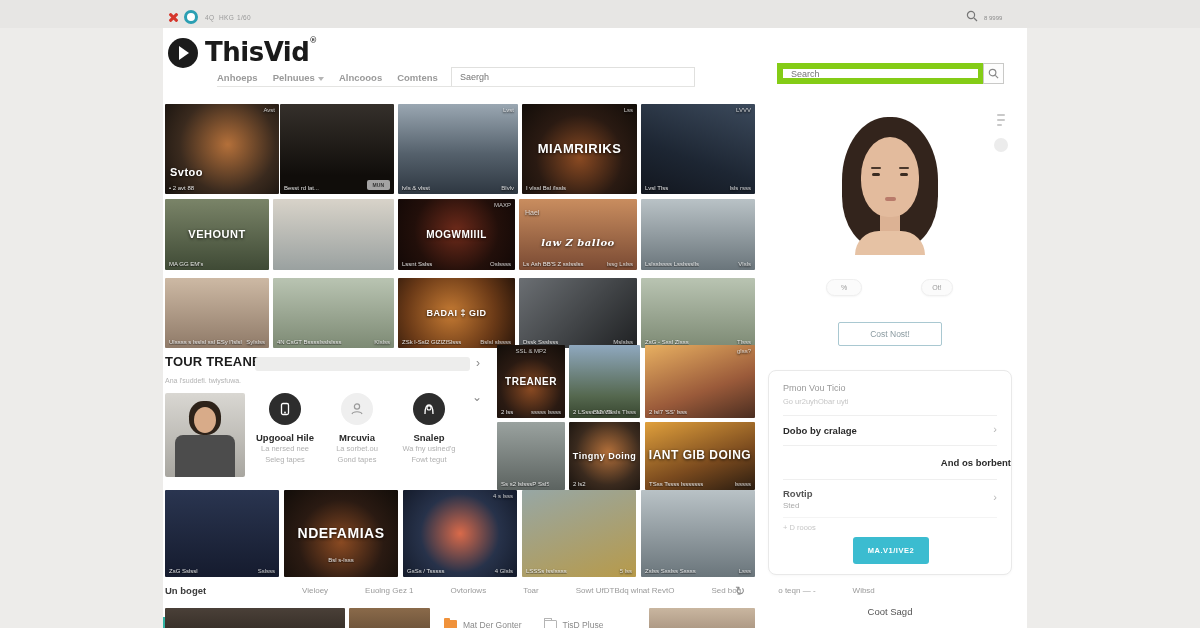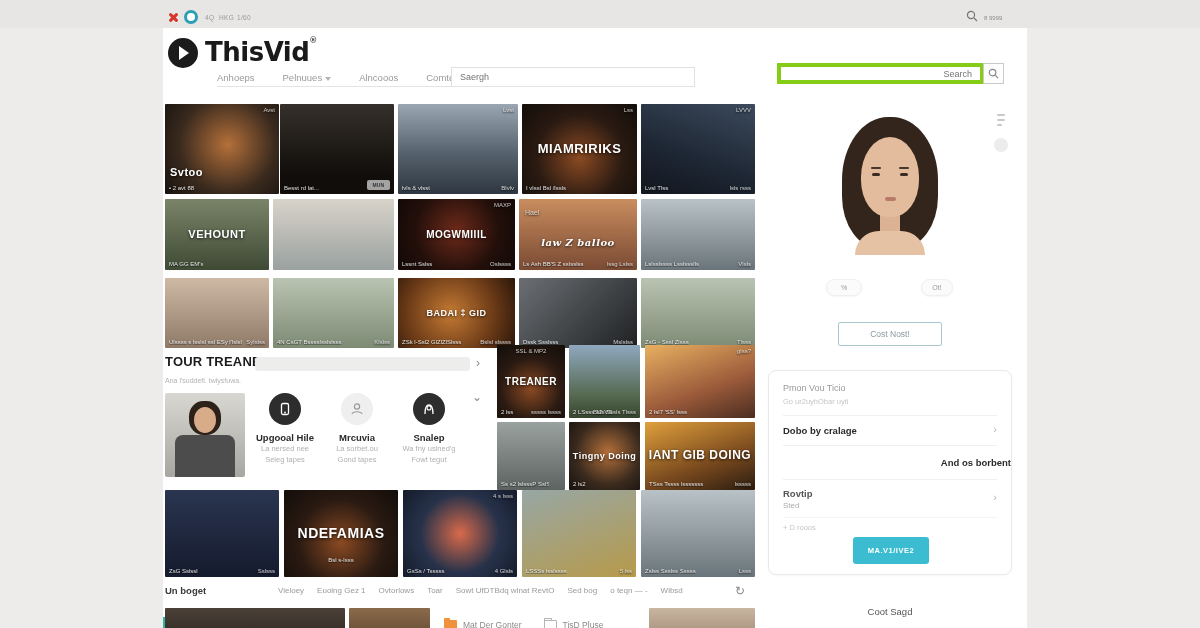--- a/index.html
+++ b/index.html
@@ -16,26 +16,26 @@
   .tb-right-txt{font-size:6px;color:#8d8d8d;top:15px;}
   .mag{width:12px;height:12px;}
   .mag svg{display:block;}
   
   #page{left:163px;top:28px;width:864px;height:600px;background:#ffffff;overflow:hidden;}
   
   .logo-circle{left:5px;top:10px;width:30px;height:30px;background:#1b1b1b;border-radius:50%;}
   .logo-circle:before{content:"";position:absolute;left:11px;top:8px;border-left:10px solid #fff;border-top:7px solid transparent;border-bottom:7px solid transparent;}
   .logo-text{left:42px;top:8px;font-size:26px;font-weight:bold;color:#1a1a1a;letter-spacing:-.5px;font-family:"DejaVu Sans",sans-serif;}
   .logo-reg{font-size:8px;vertical-align:18px;color:#444;}
-  .nav{left:54px;top:44px;display:flex;gap:28px;font-size:9.5px;color:#9a9a9a;}
+  .nav{left:54px;top:44px;display:flex;gap:15px;font-size:9.5px;color:#9a9a9a;font-weight:bold;}
   .nav .nav-item{cursor:pointer;}
   .caret{display:inline-block;width:0;height:0;border-left:3px solid transparent;border-right:3px solid transparent;border-top:4px solid #b5b5b5;margin-left:3px;}
   .nav-underline{left:54px;top:58px;width:478px;height:1px;background:#e4e4e2;}
   .inline-search{left:288px;top:39px;width:244px;height:19px;border:1px solid #e0e0de;border-bottom:none;background:#fff;font-size:9px;color:#999;padding:0 8px;box-sizing:border-box;font-family:"Liberation Sans",sans-serif;}
-  .side-search{left:614px;top:35px;width:207px;height:21px;border:4px solid #84cc16;background:#fff;font-size:9px;color:#777;padding:0 8px;box-sizing:border-box;font-family:"Liberation Sans",sans-serif;text-align:right;}
+  .side-search{left:614px;top:35px;width:207px;height:21px;border:6px solid #84cc16;background:#fff;font-size:9px;color:#777;padding:0 8px;box-sizing:border-box;font-family:"Liberation Sans",sans-serif;}
   .side-search-btn{left:820px;top:35px;width:21px;height:21px;border:1px solid #c9c9c7;background:#fdfdfd;display:flex;align-items:center;justify-content:center;cursor:pointer;box-sizing:border-box;}
   
   .thumb{border-radius:1px;overflow:hidden;cursor:pointer;}
   .thumb .t-title{position:absolute;left:0;right:0;top:50%;transform:translateY(-55%);text-align:center;color:#fff;font-weight:bold;letter-spacing:.5px;text-shadow:0 1px 3px rgba(0,0,0,.8);}
   .thumb .t-title.bl{left:5px;right:auto;top:auto;bottom:16px;transform:none;text-align:left;}
   .thumb .t-title.script{font-family:"DejaVu Serif",serif;font-style:italic;font-weight:bold;text-transform:none;}
   .thumb .t-cap{position:absolute;left:4px;bottom:3px;max-width:70%;font-size:6px;color:rgba(255,255,255,.88);text-shadow:0 1px 2px rgba(0,0,0,.9);white-space:nowrap;overflow:hidden;}
   .thumb .t-meta{position:absolute;right:4px;bottom:3px;font-size:6px;color:rgba(255,255,255,.8);text-shadow:0 1px 2px rgba(0,0,0,.9);}
   .thumb .t-top{position:absolute;right:4px;top:3px;font-size:6px;color:rgba(255,255,255,.75);text-shadow:0 1px 2px rgba(0,0,0,.9);}
   .thumb .t-btn{position:absolute;right:4px;bottom:4px;background:rgba(190,190,190,.85);color:#333;font-size:5px;font-weight:bold;padding:2px 6px;border-radius:2px;}
@@ -76,21 +76,21 @@
   .feat-photo .fbody{position:absolute;left:10px;top:42px;width:60px;height:42px;background:#4c4c4c;border-radius:8px 8px 0 0;}
   .fcircle{width:32px;height:32px;border-radius:50%;display:flex;align-items:center;justify-content:center;}
   .fc-dark{background:#2d2d2d;}
   .fc-light{background:#efefef;}
   .feat-title{font-size:9.5px;font-weight:bold;color:#2a2a2a;text-align:right;}
   .feat-line{font-size:7.5px;color:#b0b0b0;text-align:center;line-height:11px;}
   .feat-col{display:flex;flex-direction:column;align-items:center;width:72px;}
   
   .flinks-lead{left:2px;top:557px;font-size:9.5px;font-weight:bold;color:#3a3a3a;}
   .flinks{left:115px;top:558px;display:flex;gap:13px;font-size:8px;color:#9a9a9a;white-space:nowrap;}
-  .flinks span{cursor:pointer;}
+  .flinks span{cursor:pointer;margin-left:24px;}
   
   .folder-card{left:271px;top:580px;width:211px;height:48px;background:#fff;display:flex;align-items:flex-start;gap:0;}
   .folder-item{display:flex;align-items:center;gap:6px;margin-top:12px;}
   .folder-oicon{width:13px;height:10px;background:#f0923b;border-radius:1px;position:relative;}
   .folder-oicon:before{content:"";position:absolute;left:0;top:-2px;width:6px;height:3px;background:#f0923b;border-radius:1px 1px 0 0;}
   .folder-gicon{width:13px;height:10px;border:1px solid #b5b5b5;border-radius:1px;position:relative;box-sizing:border-box;}
   .folder-gicon:before{content:"";position:absolute;left:-1px;top:-3px;width:6px;height:2px;border:1px solid #b5b5b5;border-bottom:none;border-radius:1px 1px 0 0;}
   .folder-label{font-size:8.5px;color:#8a8a8a;}
   .teal-sliver{left:0px;top:589px;width:7px;height:11px;background:#2fb3a3;}
   

